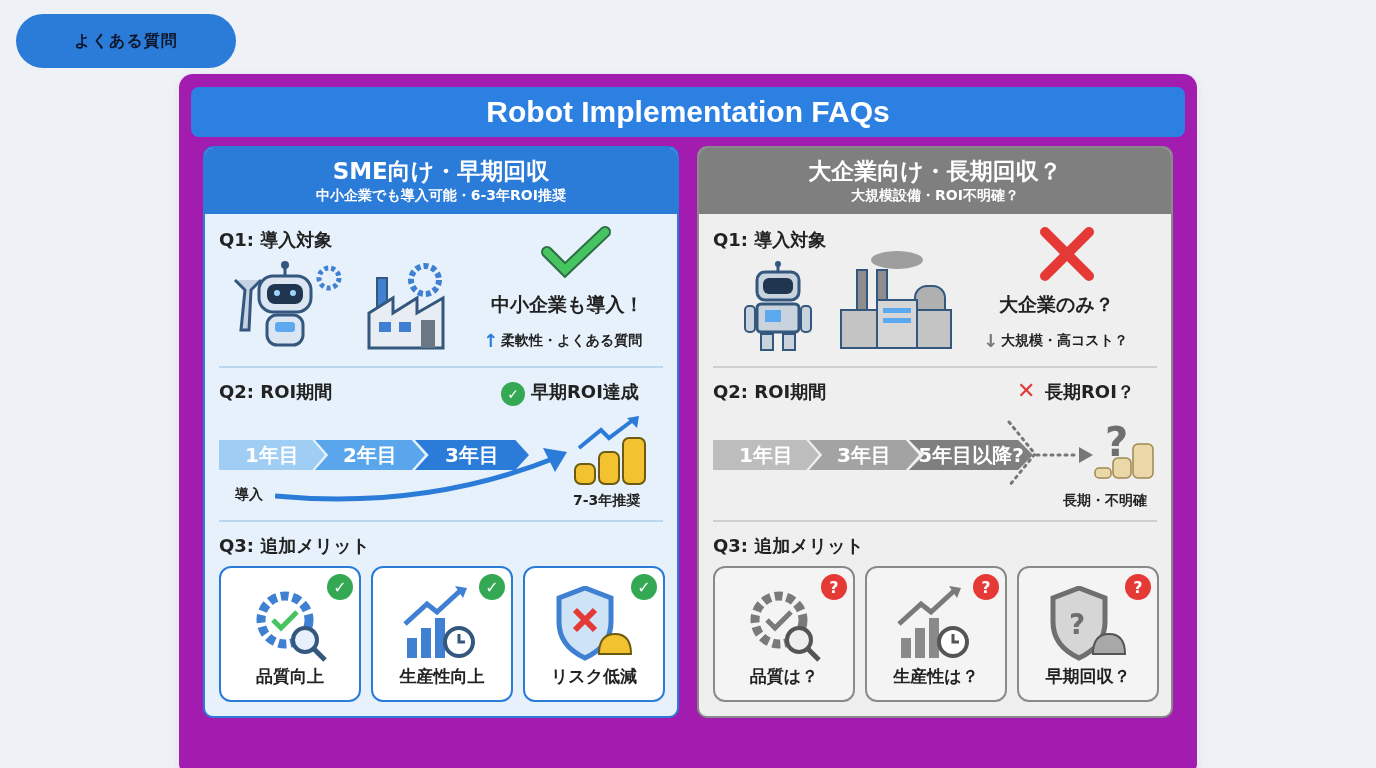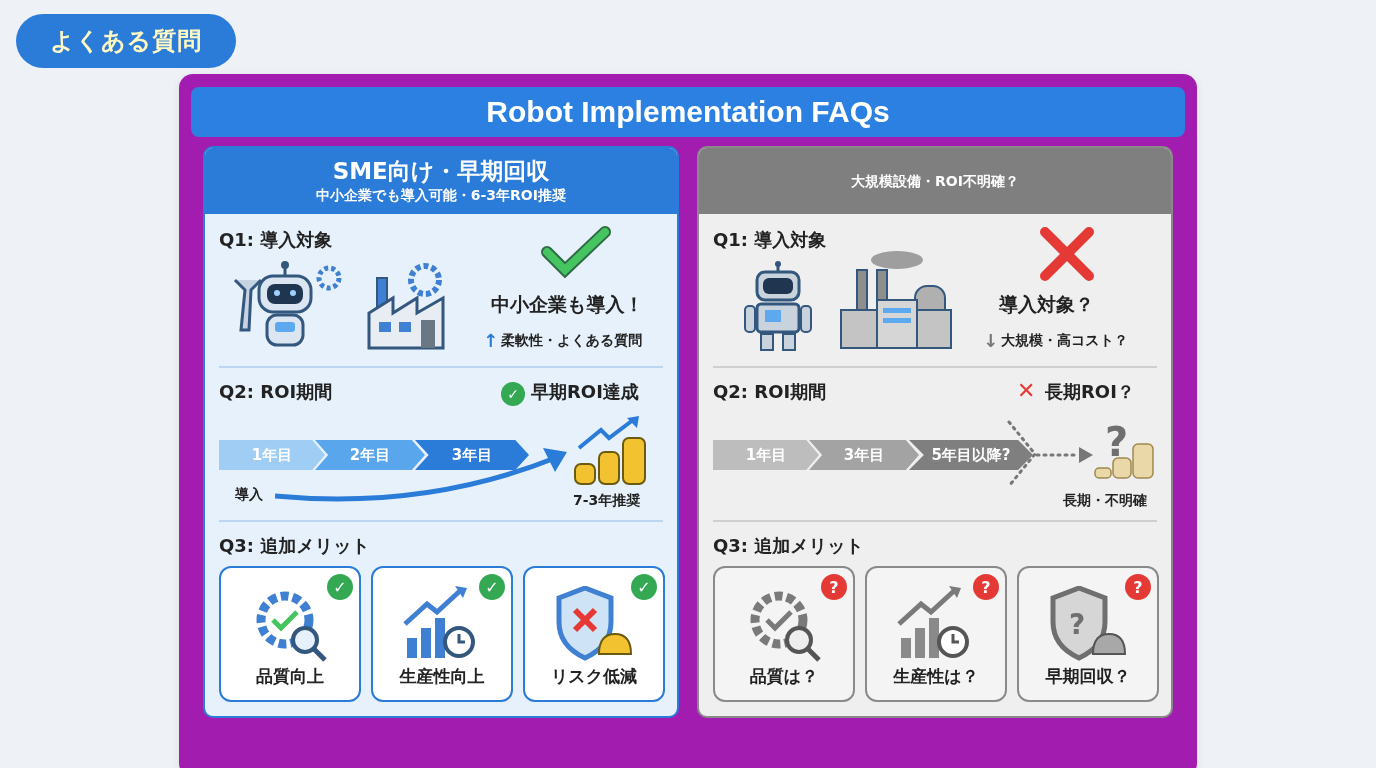--- a/index.html
+++ b/index.html
@@ -1,36 +1,36 @@
 <!DOCTYPE html>
 <html><head>
 <meta charset="utf-8">
 <style>
   * { box-sizing: border-box; margin: 0; padding: 0; }
   html, body { width: 1376px; height: 768px; overflow: hidden; }
   body { background: #eef1f6; font-family: "DejaVu Sans", "Liberation Sans", sans-serif; position: relative; }
-  .badge { position: absolute; left: 16px; top: 14px; width: 220px; height: 54px; border-radius: 27px; background: #2b7bd8; color: #fef9c3; font-size: 24px; font-weight: bold; display: flex; align-items: center; justify-content: center; letter-spacing: 1px; }
+  .badge { position: absolute; left: 16px; top: 14px; width: 220px; height: 54px; border-radius: 27px; background: #2b7bd8; color: #0f172a; font-size: 16px; font-weight: bold; display: flex; align-items: center; justify-content: center; letter-spacing: 1px; }
   .card { position: absolute; left: 179px; top: 74px; width: 1018px; height: 703px; background: #a21caf; border-radius: 14px; box-shadow: 0 2px 10px rgba(0,0,0,0.08); padding-left: 39px; }
   .titlebar { position: absolute; left: 12px; top: 13px; width: 994px; height: 50px; background: #2b80e2; border-radius: 8px; color: #fff; font-family: "Liberation Sans", sans-serif; font-weight: bold; font-size: 30px; display: flex; align-items: center; justify-content: center; }
   .panel { position: absolute; top: 72px; width: 476px; height: 572px; border-radius: 10px; overflow: hidden; border: 2px solid; }
   .panel.left { left: 24px; border-color: #2b7bd8; background: #e6f1fb; }
   .panel.right { left: 518px; border-color: #8a8a8a; background: #efefef; }
   .phead { height: 66px; display: flex; flex-direction: column; align-items: center; justify-content: center; color: #fff; }
   .left .phead { background: #2b7bd8; }
   .right .phead { background: #7f7f7f; }
   .phead .t { font-size: 23px; font-weight: bold; line-height: 28px; text-align: right; }
   .phead .s { font-size: 14px; font-weight: bold; line-height: 20px; }
   .sec { position: absolute; left: 14px; right: 14px; }
   .divider { position: absolute; left: 14px; right: 14px; height: 2px; }
   .left .divider { background: #bcd6ef; }
   .right .divider { background: #cfcfcf; }
   .qlabel { position: absolute; font-size: 18px; font-weight: bold; color: #222; }
   .bigtxt { position: absolute; font-size: 19px; font-weight: bold; color: #222; }
   .smtxt { position: absolute; font-size: 14px; font-weight: bold; color: #222; }
-  .chev { position: absolute; height: 30px; color: #fff; font-size: 15px; font-weight: bold; display: flex; align-items: center; justify-content: center; clip-path: polygon(0 0, 88% 0, 100% 50%, 88% 100%, 0 100%, 12% 50%); }
+  .chev { position: absolute; height: 30px; color: #fff; font-size: 20px; font-weight: bold; display: flex; align-items: center; justify-content: center; clip-path: polygon(0 0, 88% 0, 100% 50%, 88% 100%, 0 100%, 12% 50%); }
   .chev.first { clip-path: polygon(0 0, 88% 0, 100% 50%, 88% 100%, 0 100%); }
   .tile { position: absolute; top: 0; width: 142px; height: 136px; border-radius: 12px; background: #fff; border: 2px solid; }
   .left .tile { border-color: #2b7bd8; }
   .right .tile { border-color: #8a8a8a; background: #f4f4f4; }
   .tile .lbl { position: absolute; bottom: 12px; left: 0; right: 0; text-align: center; font-size: 17px; font-weight: bold; color: #222; }
   .tile .mark { position: absolute; top: 6px; right: 6px; width: 26px; height: 26px; border-radius: 50%; color: #fff; font-size: 16px; font-weight: bold; display: flex; align-items: center; justify-content: center; }
   .tile svg.ic { position: absolute; left: 30px; top: 18px; }
 </style>
 </head>
 <body>
@@ -129,20 +129,21 @@
             <path d="M44 68 Q44 48 60 48 Q76 48 76 68 Z" fill="#f2c230" stroke="#6b5a10" stroke-width="2"></path>
           </svg>
         <div class="mark" style="background:#34a853">✓</div>
         <div class="lbl">リスク低減</div>
       </div>
     </div>
   </div>
 
   <div class="panel right">
     <div class="phead">
+      <div class="t">大企業向け・長期回収？</div>
       <div class="s">大規模設備・ROI不明確？</div>
     </div>
     <div class="qlabel" style="left:14px;top:80px">Q1: 導入対象</div>
     <svg style="position:absolute;left:44px;top:112px" width="70" height="92">
       <circle cx="35" cy="4" r="3" fill="#34577e"></circle>
         <line x1="35" y1="6" x2="35" y2="12" stroke="#34577e" stroke-width="3"></line>
       <rect x="14" y="12" width="42" height="28" rx="8" fill="#c9d3dd" stroke="#34577e" stroke-width="3"></rect>
       <rect x="20" y="18" width="30" height="16" rx="6" fill="#1f3550"></rect>
       <rect x="14" y="44" width="42" height="28" rx="4" fill="#c9d3dd" stroke="#34577e" stroke-width="3"></rect>
       <rect x="22" y="50" width="16" height="12" fill="#5da9f0"></rect>
@@ -157,21 +158,21 @@
       <rect x="40" y="20" width="10" height="60" fill="#8e8e8e" stroke="#34577e" stroke-width="2"></rect>
       <rect x="78" y="36" width="30" height="62" rx="12" fill="#b0b0b0" stroke="#34577e" stroke-width="2"></rect>
       <rect x="4" y="60" width="110" height="38" fill="#c4c4c4" stroke="#34577e" stroke-width="2"></rect>
       <rect x="40" y="50" width="40" height="48" fill="#d6d6d6" stroke="#34577e" stroke-width="2"></rect>
       <rect x="46" y="58" width="28" height="5" fill="#5da9f0"></rect>
         <rect x="46" y="68" width="28" height="5" fill="#5da9f0"></rect>
     </svg>
     <svg style="position:absolute;left:340px;top:78px" width="56" height="56">
       <path d="M6 6 L50 50 M50 6 L6 50" stroke="#e53935" stroke-width="10" stroke-linecap="round"></path>
     </svg>
-    <div class="bigtxt" style="left:300px;top:144px">導入対象？</div>
+    <div class="bigtxt" style="left:300px;top:144px">大企業のみ？</div>
     <div class="smtxt" style="left:284px;top:182px;color:#777;font-size:18px">↓</div>
     <div class="smtxt" style="left:302px;top:184px">大規模・高コスト？</div>
     <div class="divider" style="top:218px"></div>
     <div class="qlabel" style="left:14px;top:232px">Q2: ROI期間</div>
     <div style="position:absolute;left:318px;top:230px;color:#e53935;font-size:22px;font-weight:bold">✕</div>
     <div class="bigtxt" style="left:346px;top:232px;font-size:18px">長期ROI？</div>
     <div class="chev first" style="left:14px;top:292px;width:106px;background:#bdbdbd">1年目</div>
     <div class="chev" style="left:110px;top:292px;width:110px;background:#a3a3a3">3年目</div>
     <div class="chev" style="left:210px;top:292px;width:124px;background:#7f7f7f">5年目以降?</div>
     <svg style="position:absolute;left:300px;top:270px" width="100" height="74">

